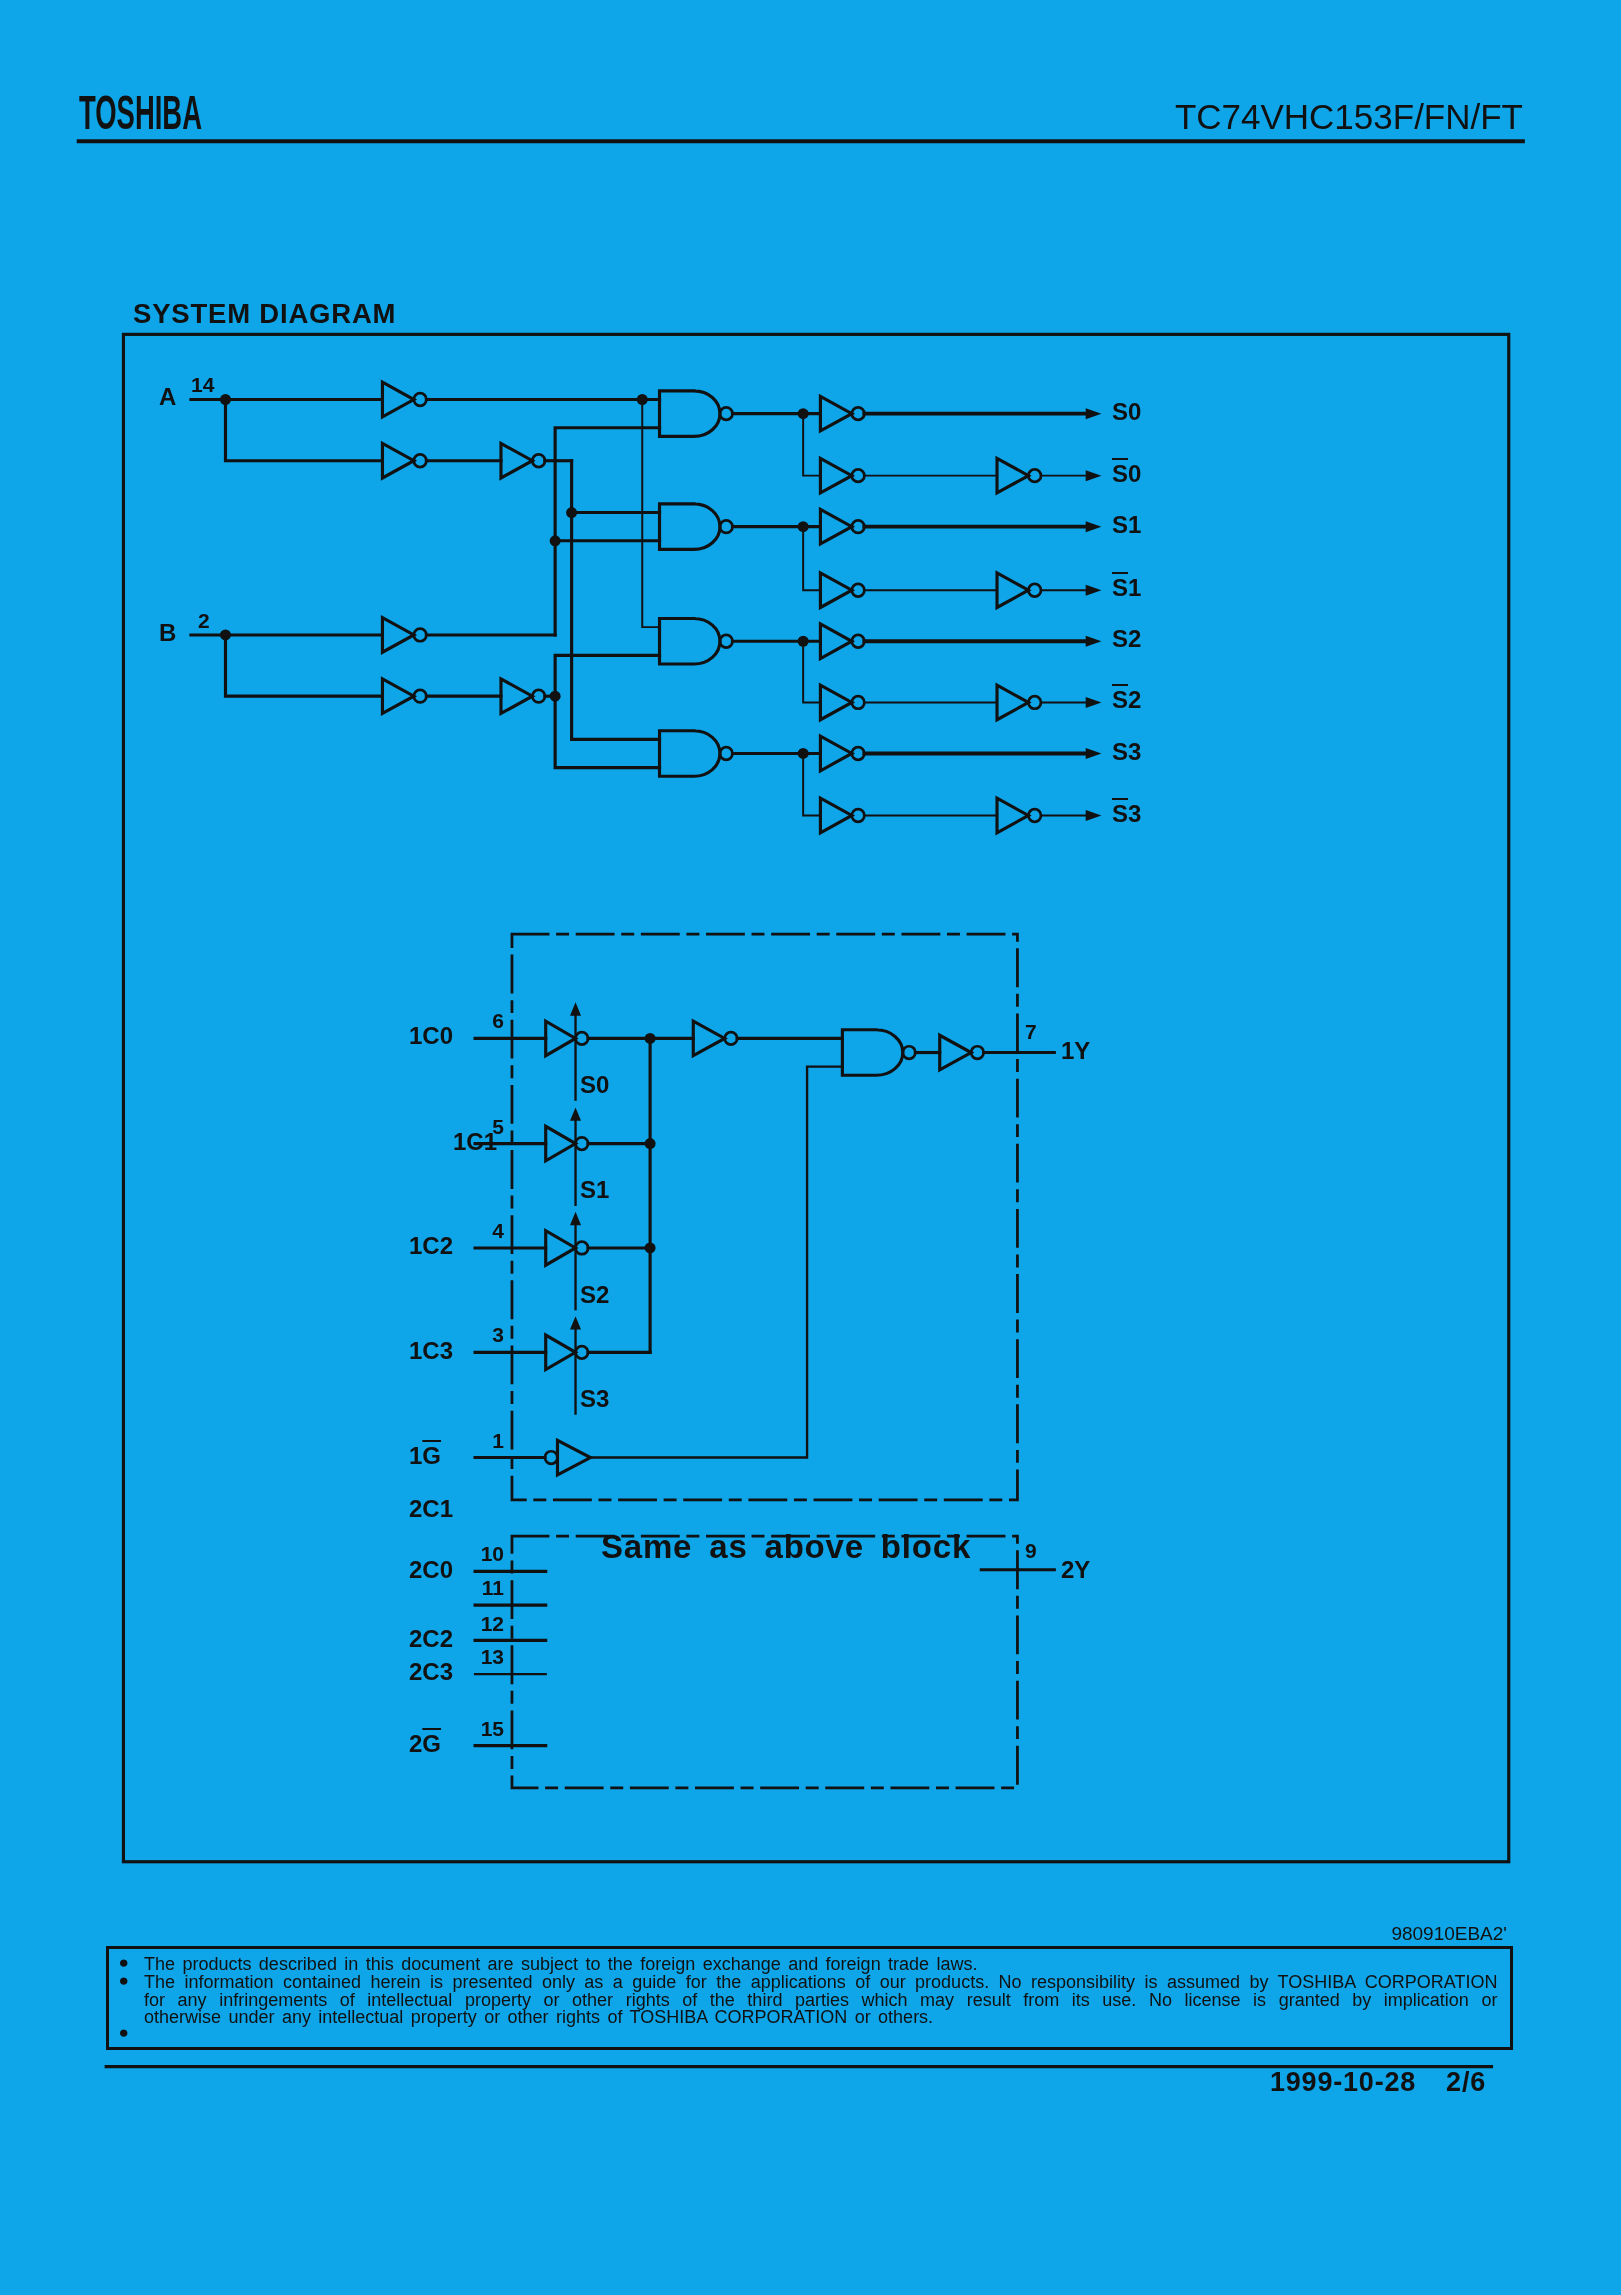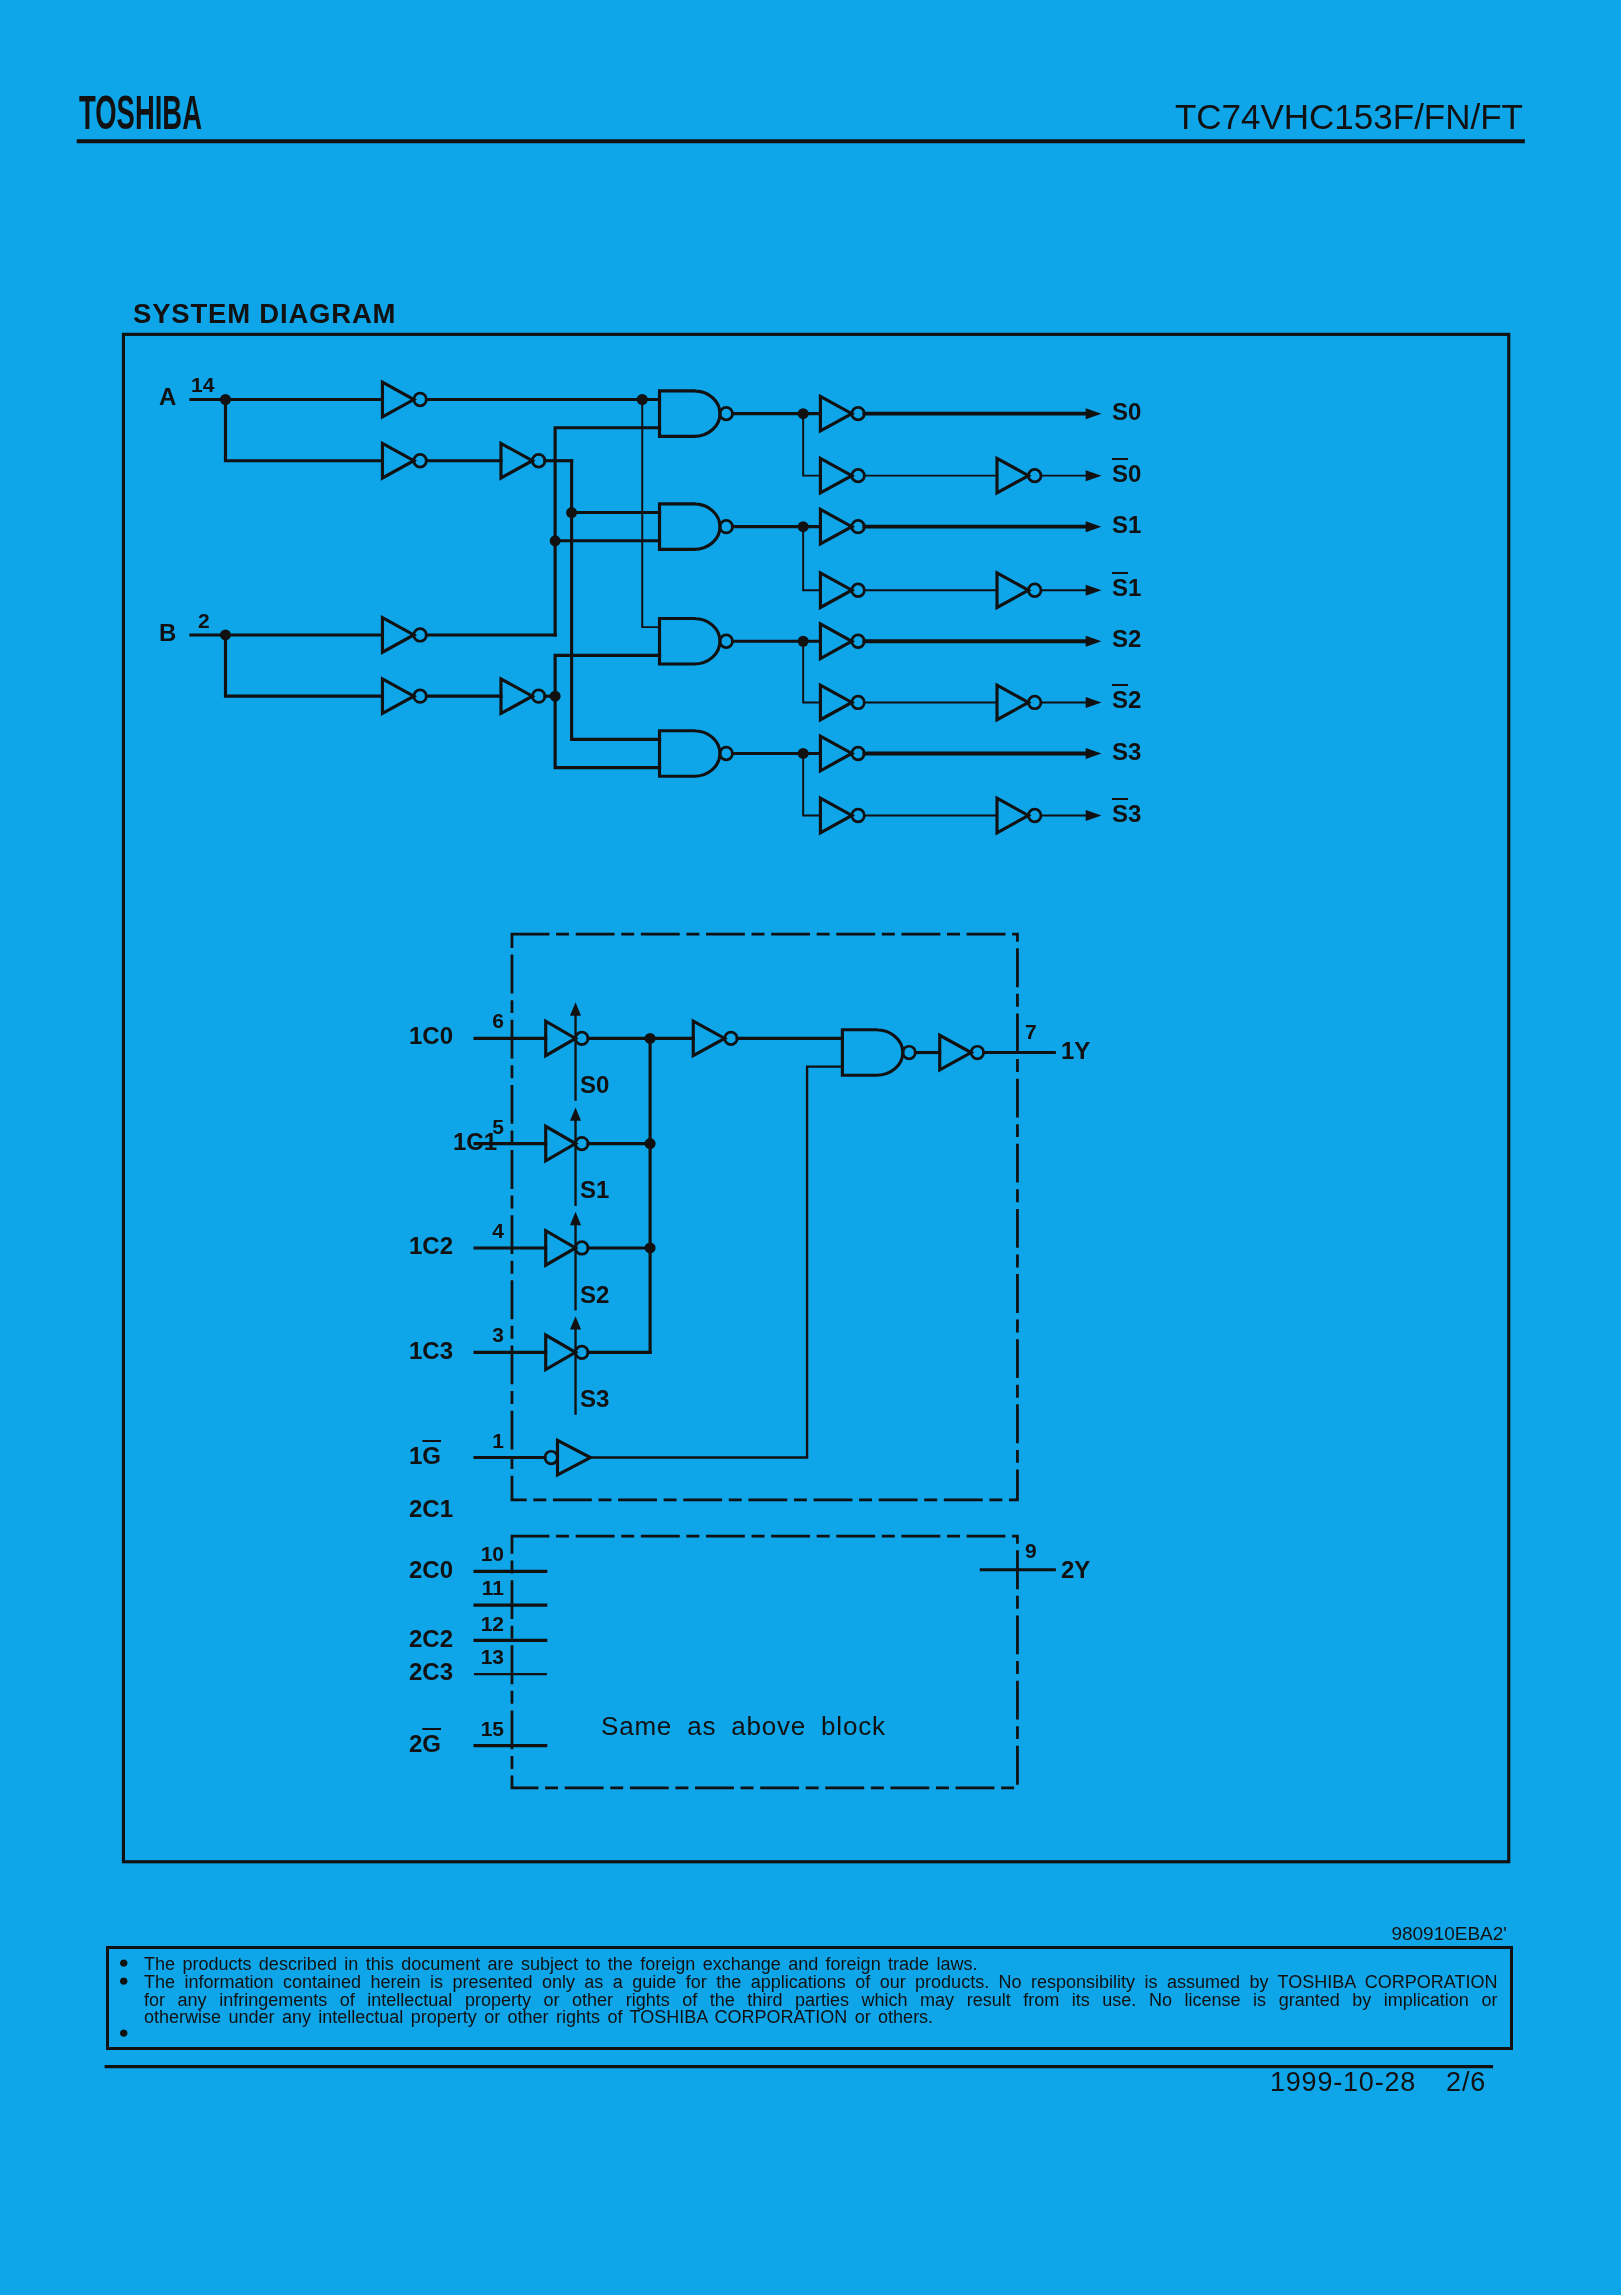--- a/index.html
+++ b/index.html
@@ -24,36 +24,36 @@
   }
   .section-title{
     left:133px;top:300px;
     font-size:27.5px;font-weight:bold;letter-spacing:0.8px;
   }
   .lbl{font-size:24px;font-weight:bold;}
   .pin{font-size:21px;font-weight:bold;}
   .pinbox{width:35px;text-align:right;}
   .ovl{text-decoration:overline;text-decoration-thickness:2px;}
   .note{
-    left:601px;top:1713px;
-    font-size:26px;font-weight:normal;word-spacing:7px;letter-spacing:0.8px;
+    left:601px;top:1530px;
+    font-size:33px;font-weight:bold;word-spacing:7px;letter-spacing:0.8px;
   }
   .doc-code{right:115px;top:1924px;font-size:19px;font-weight:normal;}
   .legalbox{
     left:106px;top:1946px;width:1407px;height:104px;
     border:3.9px solid #111;box-sizing:border-box;
   }
   .fline{
     position:absolute;left:35px;right:12.6px;
     font-size:18px;line-height:1;letter-spacing:0px;word-spacing:2.4px;
   }
   .fline.just{text-align:justify;text-align-last:justify;}
   .fbullet{position:absolute;left:9.4px;font-size:17.3px;line-height:1;}
   .dateline{
-    right:136px;top:2069px;font-size:27px;font-weight:normal;letter-spacing:0.8px;
+    right:136px;top:2069px;font-size:27px;font-weight:bold;letter-spacing:0.8px;
   }
   .datepart{margin-left:30px;}
 </style>
 </head>
 <body>
 
 <div class="page">
 
   <svg width="1622" height="2295" viewBox="0 0 2066 2924" fill="none" stroke="#111" stroke-width="4" stroke-linecap="square">
 

